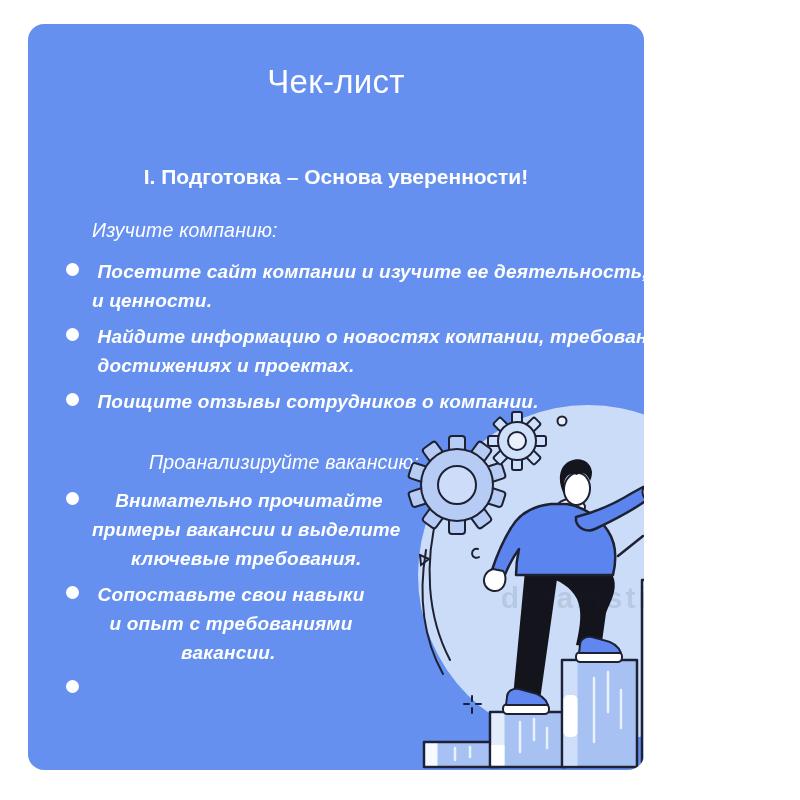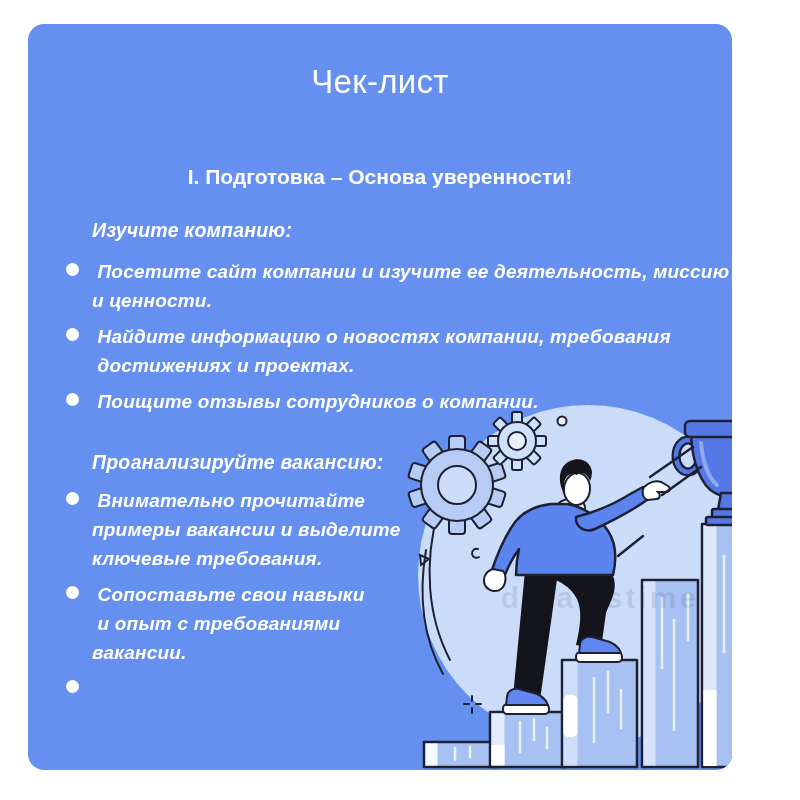--- a/index.html
+++ b/index.html
@@ -1,36 +1,36 @@
 <!DOCTYPE html>
 <html><head>
 <meta charset="utf-8">
 <style>
   html,body{margin:0;padding:0;}
   body{
     width:800px;height:800px;background:#ffffff;position:relative;
     font-family:"Liberation Sans", sans-serif;overflow:hidden;
   }
   .card{
-    position:absolute;left:28px;top:24px;width:704px;height:746px;
+    position:absolute;left:28px;top:24px;width:616px;height:746px;
     background:#6590f0;border-radius:16px;overflow:hidden;color:#ffffff;
   }
   .title{
     position:absolute;top:36px;left:0;width:100%;text-align:center;
     font-size:33px;line-height:43px;font-weight:500;letter-spacing:.3px;
   }
   .subtitle{
     position:absolute;top:140px;left:0;width:100%;text-align:center;
     font-size:21px;line-height:26px;font-weight:700;
   }
   .section{position:absolute;}
   .section-1{left:38px;top:194px;width:668px;}
-  .section-2{left:38px;top:426px;width:410px;}
+  .section-2{left:38px;top:426px;width:410px;text-align:center;}
   .sec-heading{
-    font-style:italic;font-weight:700;font-size:19.5px;line-height:24px;
+    font-style:italic;font-weight:400;font-size:19.5px;line-height:24px;
     margin:0 0 15px 26px;letter-spacing:.2px;
   }
   .section-2 .sec-heading{margin-bottom:12px;}
   .item{display:flex;align-items:flex-start;margin-bottom:7px;}
   .bullet{
     flex:0 0 13px;width:13px;height:13px;border-radius:50%;
     background:#ffffff;margin:6px 13px 0 0;
   }
   .item-text{
     font-style:italic;font-weight:700;font-size:19px;line-height:29px;

